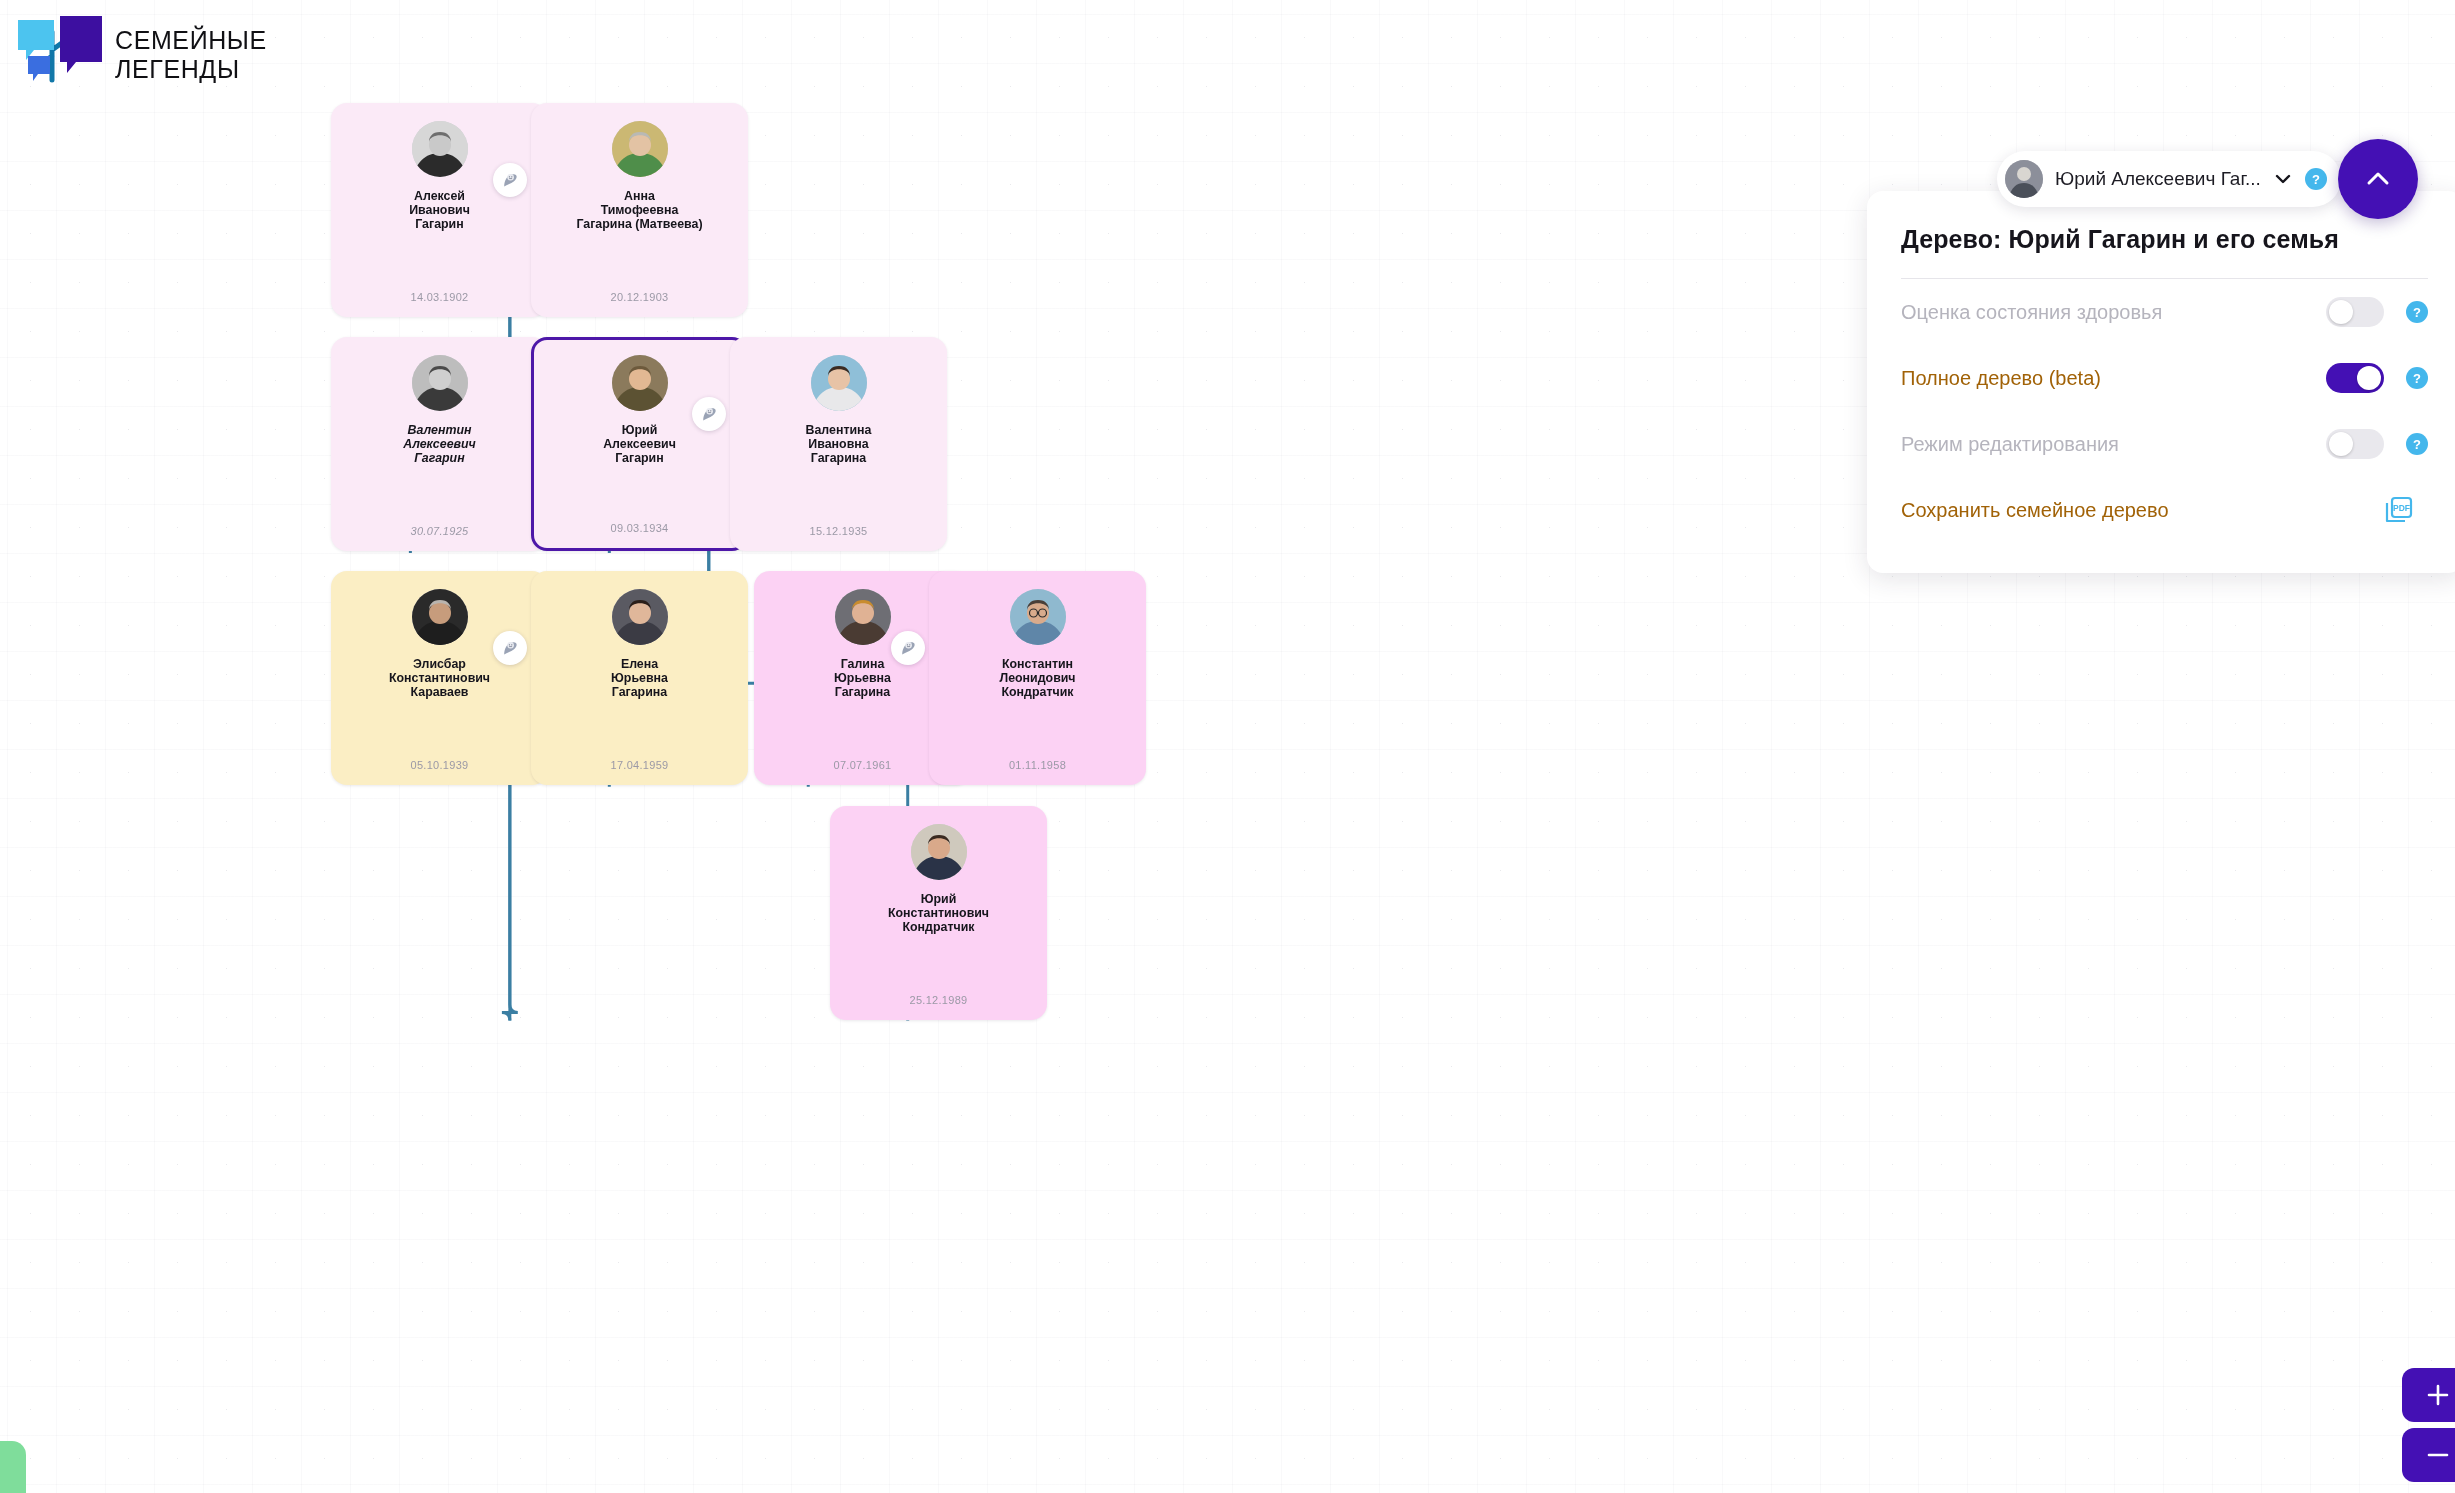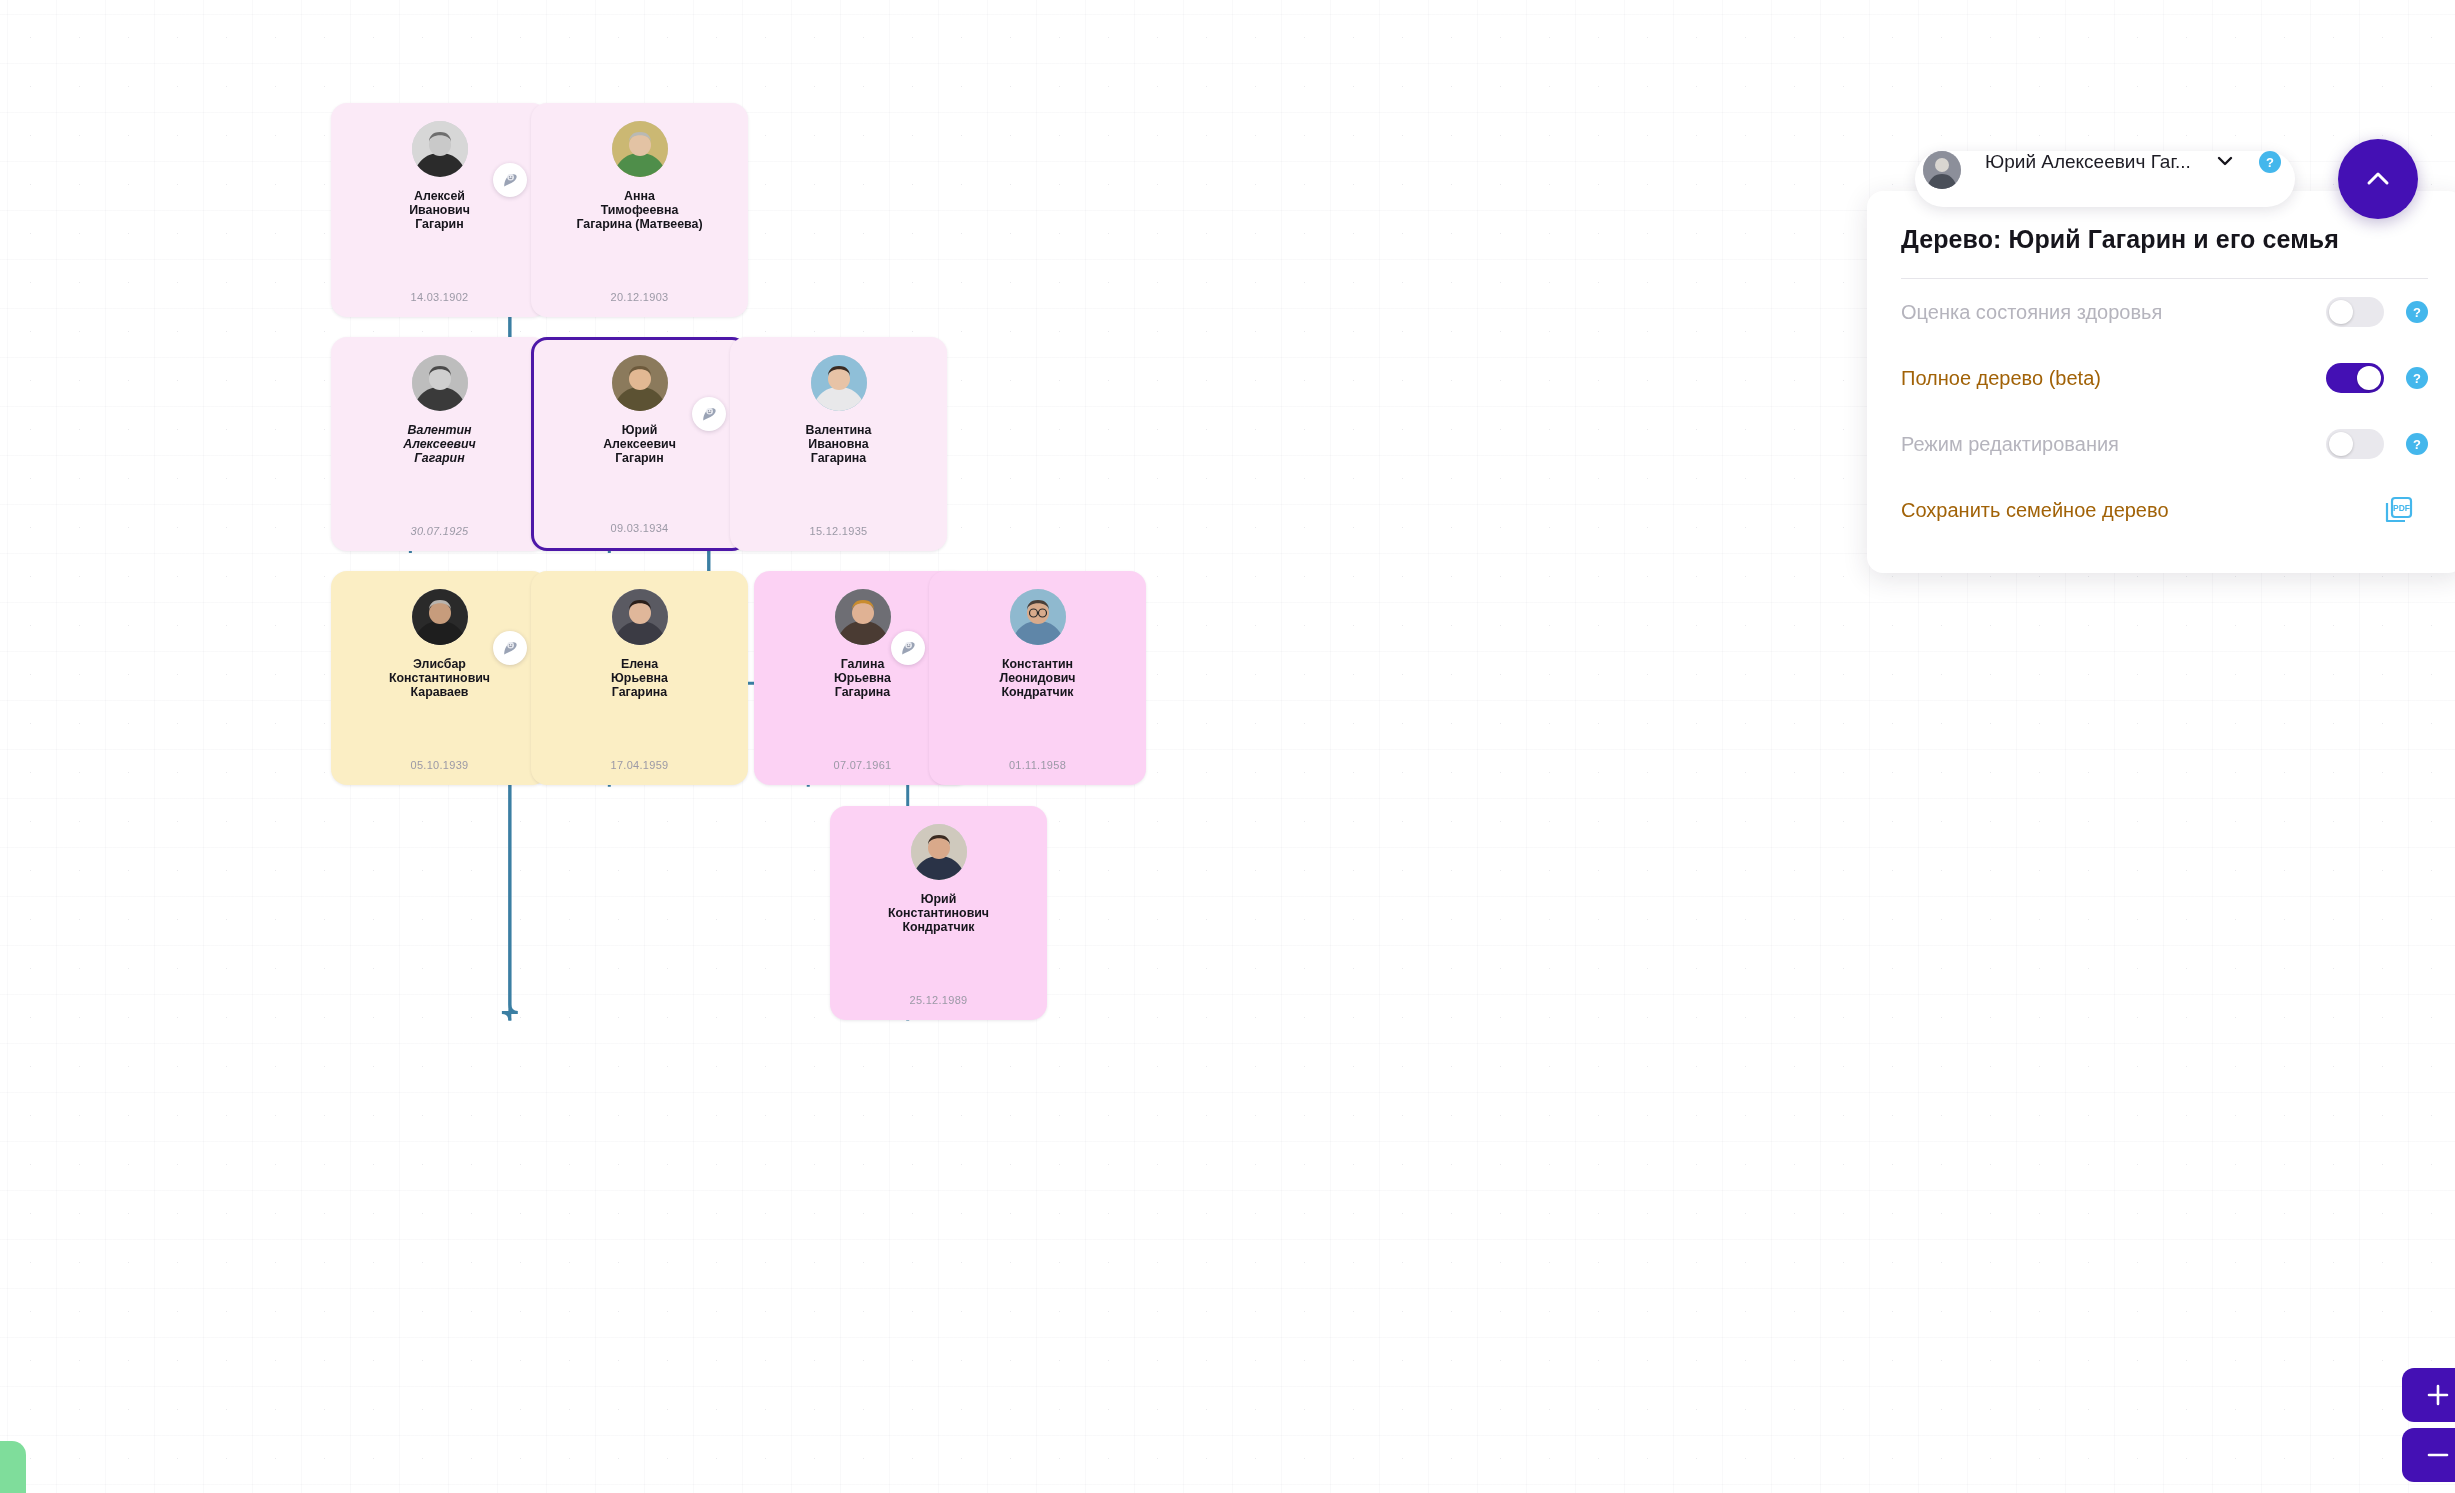--- a/index.html
+++ b/index.html
@@ -102,24 +102,24 @@
     background: #ffffff;
     box-shadow: 0 1px 4px rgba(40,30,60,0.18);
     display: flex; align-items: center; justify-content: center;
     cursor: pointer;
   }
   .union svg { width: 19px; height: 19px; display: block; }
 
   
   #chip {
     position: absolute;
-    left: 1915px; top: 151px;
+    left: 1997px; top: 151px;
     height: 56px;
     padding: 0 14px 0 8px;
-    display: flex; gap: 24px;
+    display: flex; align-items: center; gap: 12px;
     background: #ffffff;
     border-radius: 28px;
     box-shadow: 0 3px 14px rgba(40,30,60,0.13);
     z-index: 6;
   }
   #chip .chip-av {
     width: 38px; height: 38px; border-radius: 50%;
     overflow: hidden; background: #c9c9d2; flex: none;
   }
   #chip .chip-av svg { display: block; width: 38px; height: 38px; }
@@ -214,20 +214,30 @@
     background: #7fdd9b;
     border-radius: 14px;
     cursor: pointer;
   }
 </style>
 </head>
 <body>
 
 <div id="canvas">
 
+  <div id="logo">
+    <svg class="mark" viewBox="0 0 96 82">
+      <path d="M40 22 L40 70 M40 46 L24 58 M40 40 L54 30" stroke="#1177a8" stroke-width="5" fill="none" stroke-linecap="round"></path>
+      <path d="M6 10 h36 v30 h-20 l-8 10 v-10 h-8 z" fill="#4cc4ef"></path>
+      <path d="M16 46 h22 v18 h-12 l-5 7 v-7 h-5 z" fill="#3a6ee0"></path>
+      <path d="M48 6 h42 v46 h-26 l-9 11 v-11 h-7 z" fill="#3d0fa0"></path>
+    </svg>
+    <div class="brand">СЕМЕЙНЫЕ
+ЛЕГЕНДЫ</div>
+  </div>
 
   <svg id="links" viewBox="0 0 2468 1501" width="2456" height="1493">
 
     <path d="M551 271 H495 M529 271 H534"></path>
     <path d="M472 271 H495"></path>
 
     <path d="M512 290 V444 Q512 452 504 452 H420 Q412 452 412 460 V556"></path>
     <path d="M512 290 V444 Q512 452 520 452 H604 Q612 452 612 460 V556"></path>
 
     <path d="M672 506 H695"></path>

